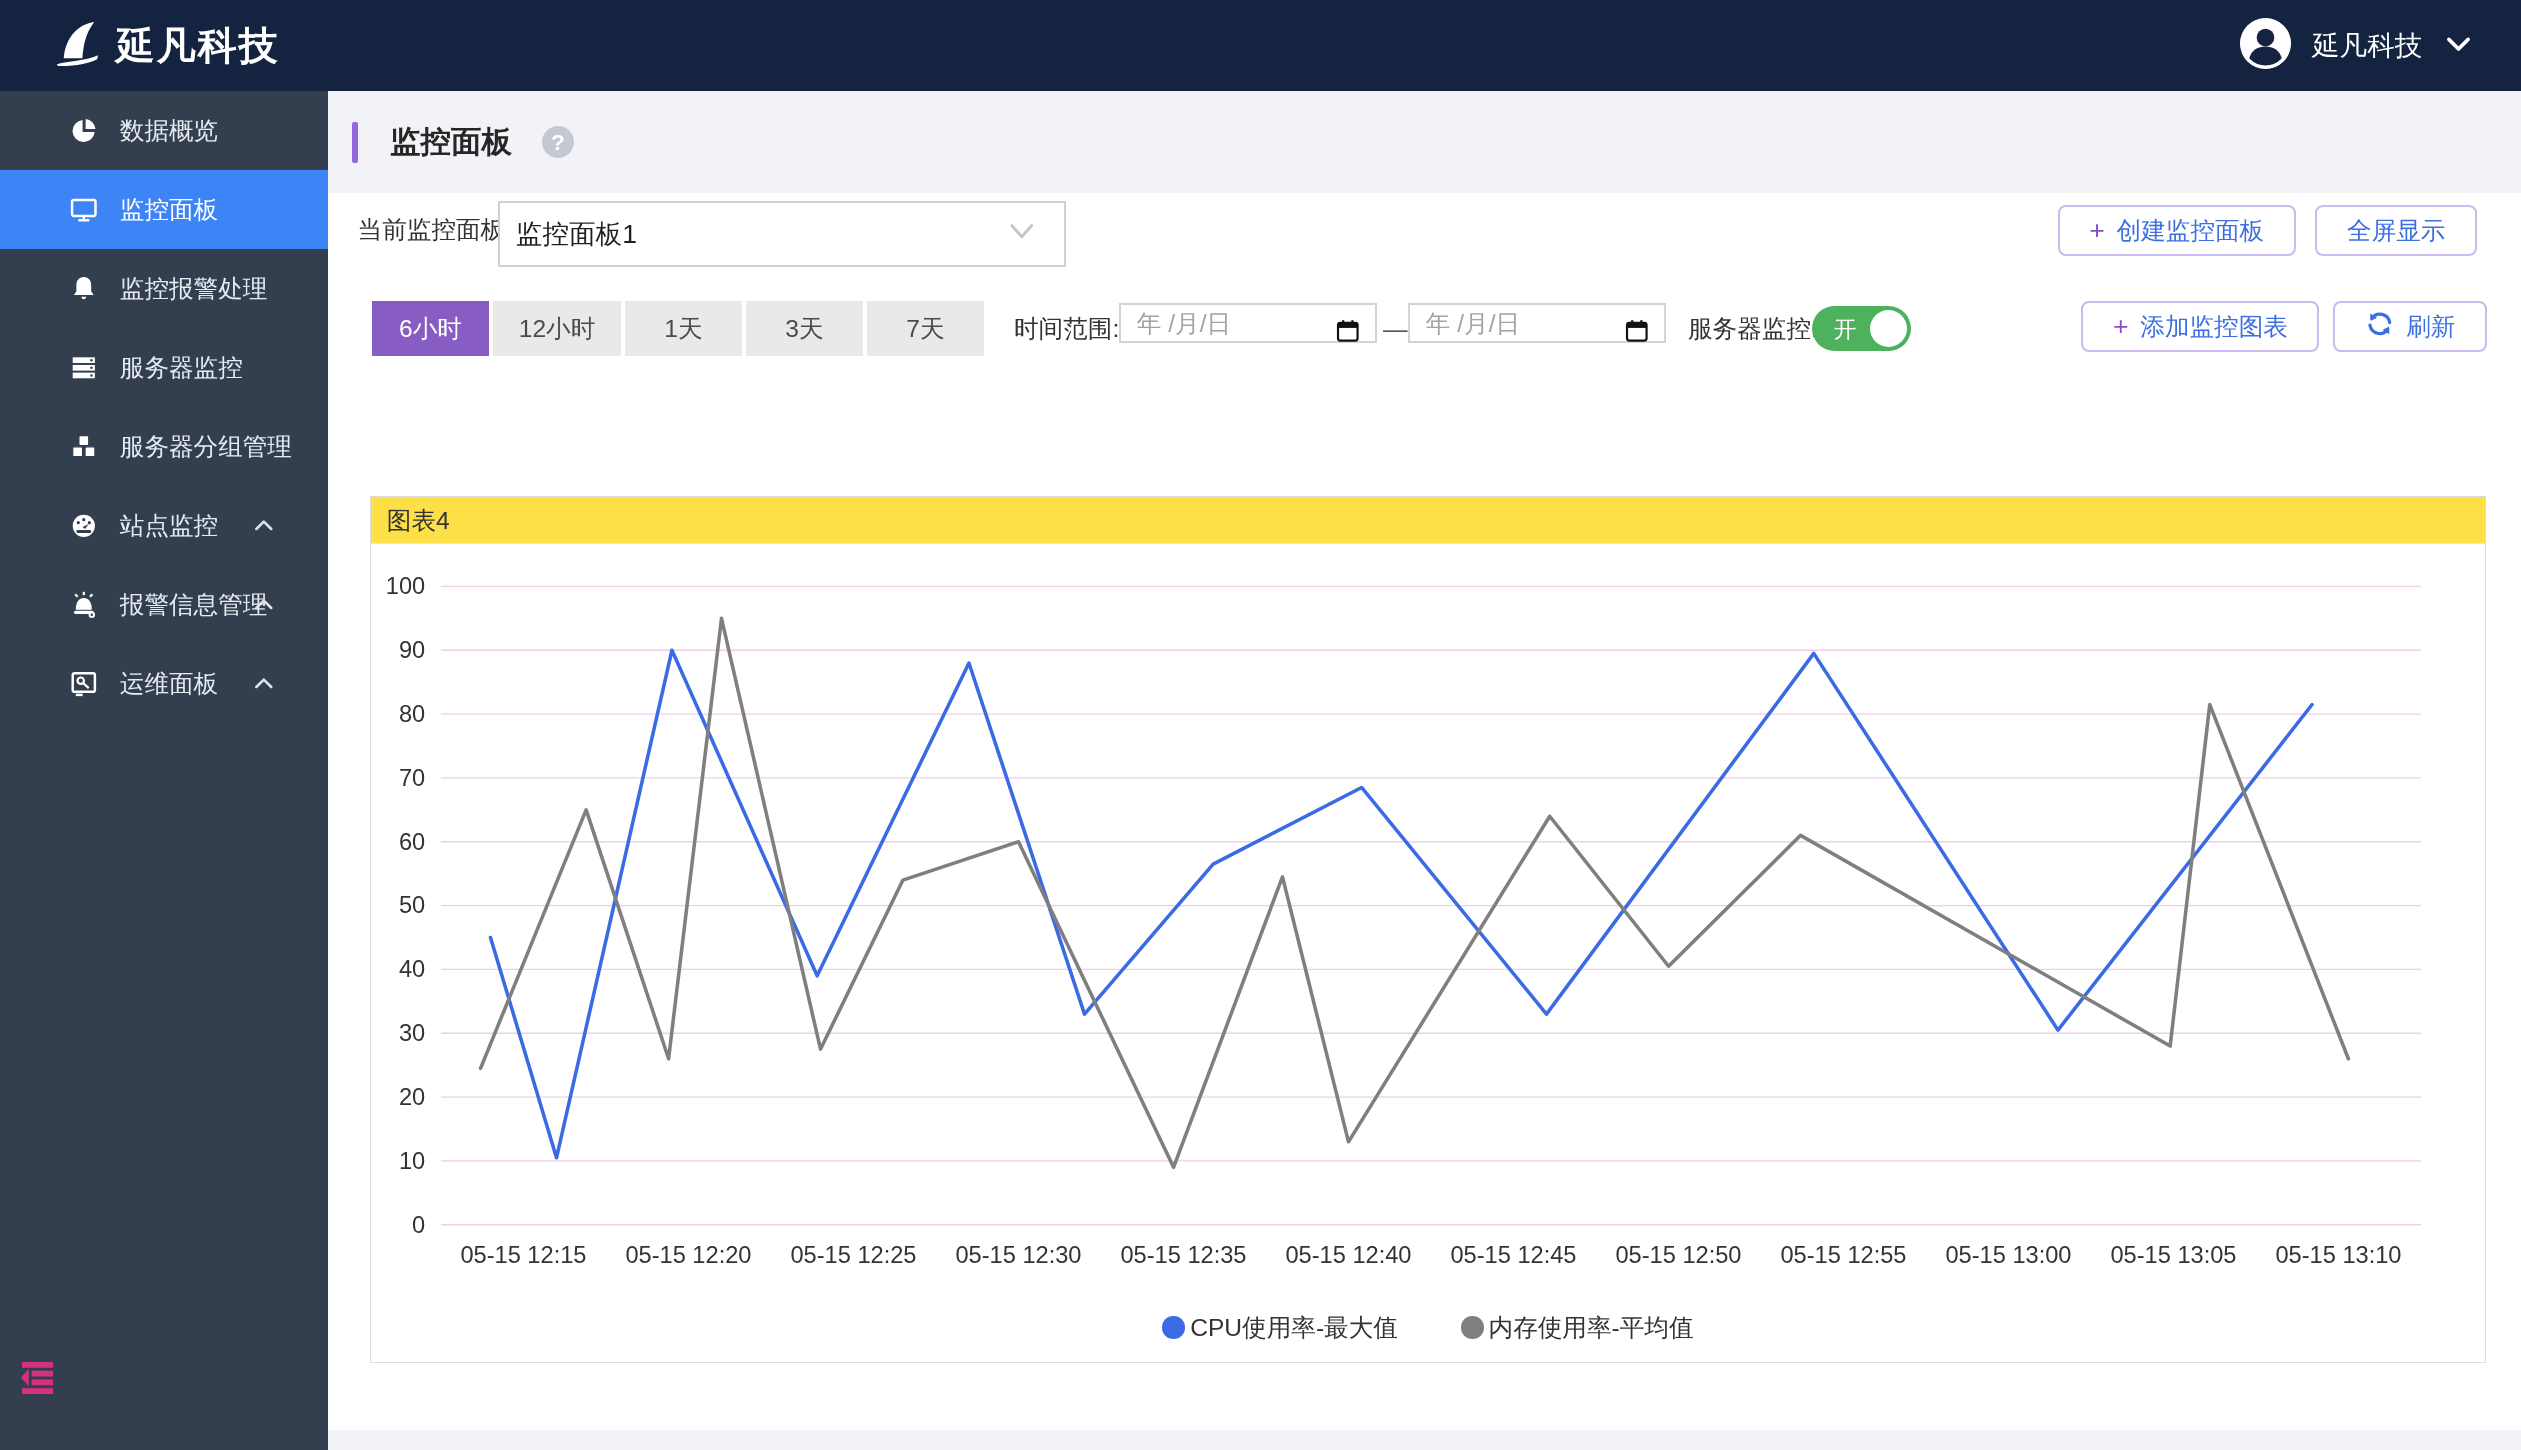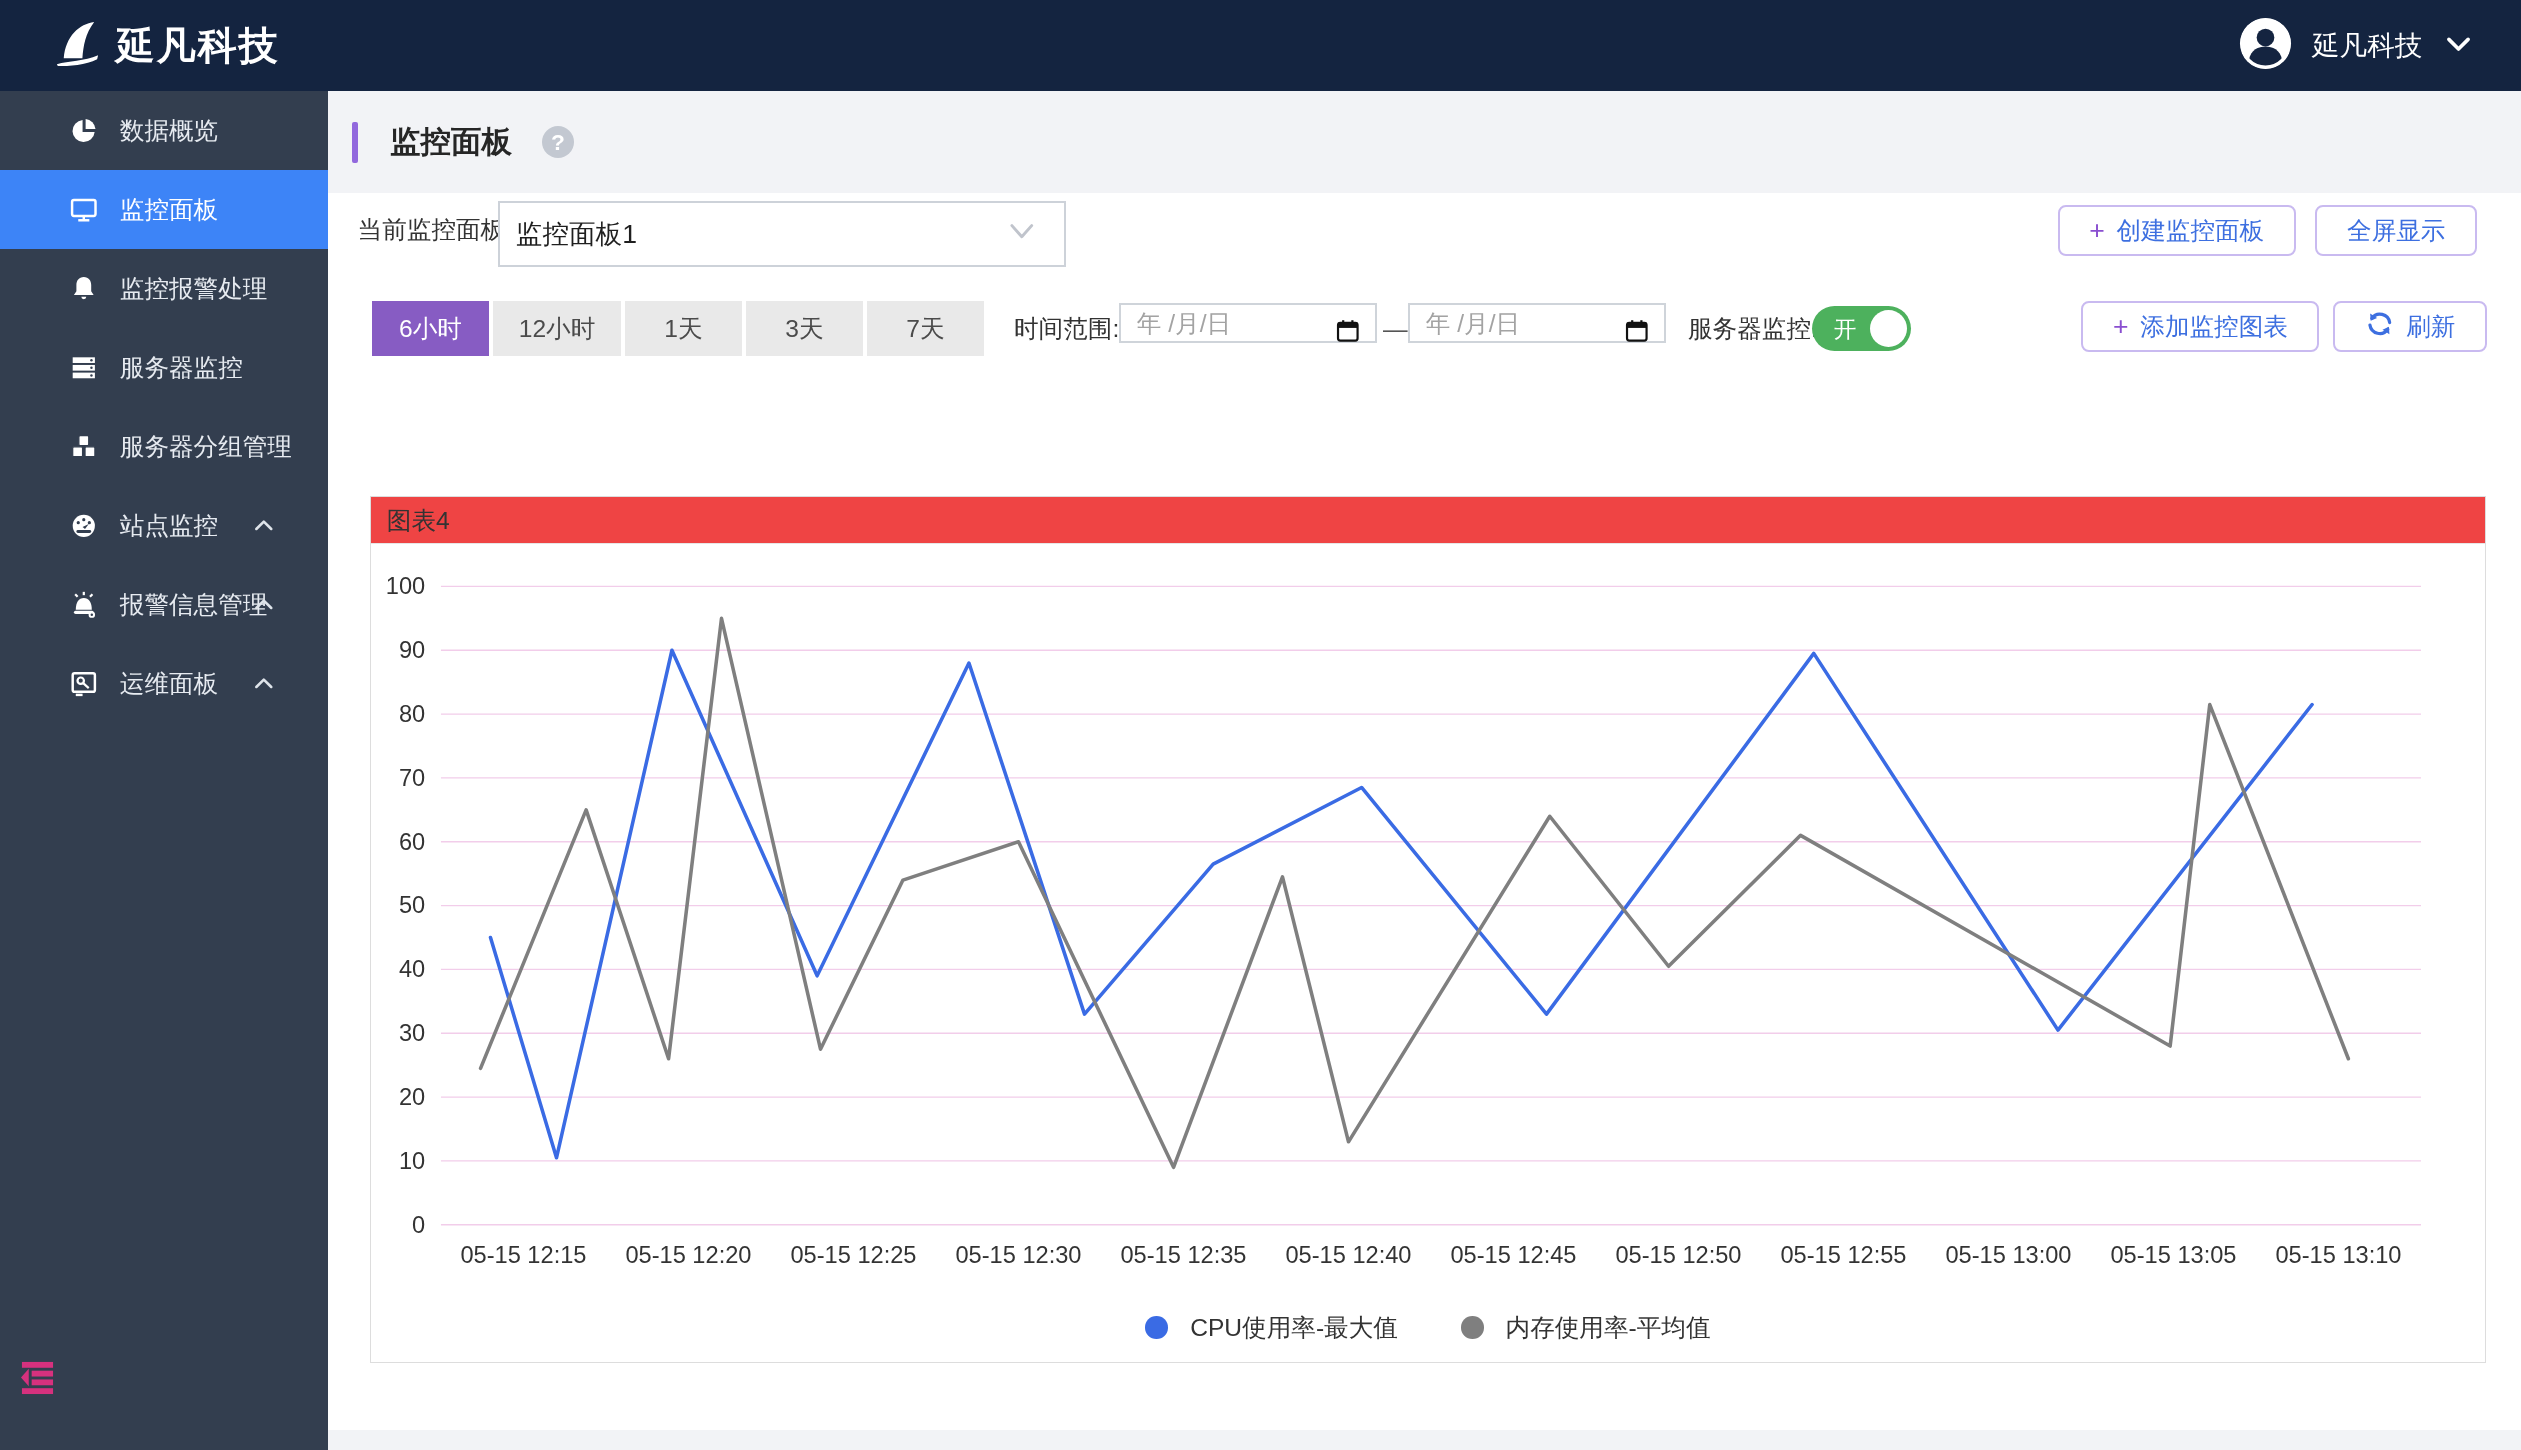--- a/index.html
+++ b/index.html
@@ -72,26 +72,26 @@
   .toggle { position:absolute; left:1440px; top:4.9px; width:99px; height:45px; border-radius:22.7px;
     background:#4db15d; cursor:pointer; }
   .toggle .t-text { position:absolute; left:21.7px; top:7.9px; color:#fff; font-size:22.7px; }
   .toggle .knob { position:absolute; right:3.9px; top:3.9px; width:37px; height:37px; border-radius:50%;
     background:#fff; }
   .row2-buttons { position:absolute; right:0; top:0; display:flex; gap:13.8px; }
 
   
   .chart-panel { position:absolute; left:42px; top:303px; width:2116px; height:867px;
     border:1px solid #dddddd; background:#fff; }
-  .chart-header { height:47px; background:#ef4444; border-bottom:1px solid #e6e6e6;
+  .chart-header { height:47px; background:#fde047; border-bottom:1px solid #e6e6e6;
     display:flex; align-items:center; }
   .chart-title { font-size:24.6px; color:#333; margin-left:15.8px; }
   .legend { position:absolute; left:0; bottom:17.7px; width:100%; display:flex;
     justify-content:center; gap:63px; }
-  .legend-item { display:flex; align-items:center; gap:22px; cursor:pointer; }
+  .legend-item { display:flex; align-items:center; gap:5px; cursor:pointer; }
   .legend-dot { width:22.7px; height:22.7px; border-radius:50%; }
   .legend-label { font-size:24.6px; color:#333; }
 
   svg text { font-family:"Liberation Sans","DejaVu Sans",sans-serif; }
 </style>
 </head>
 <body>
 
 <div class="topbar">
   <div class="logo-wrap">

